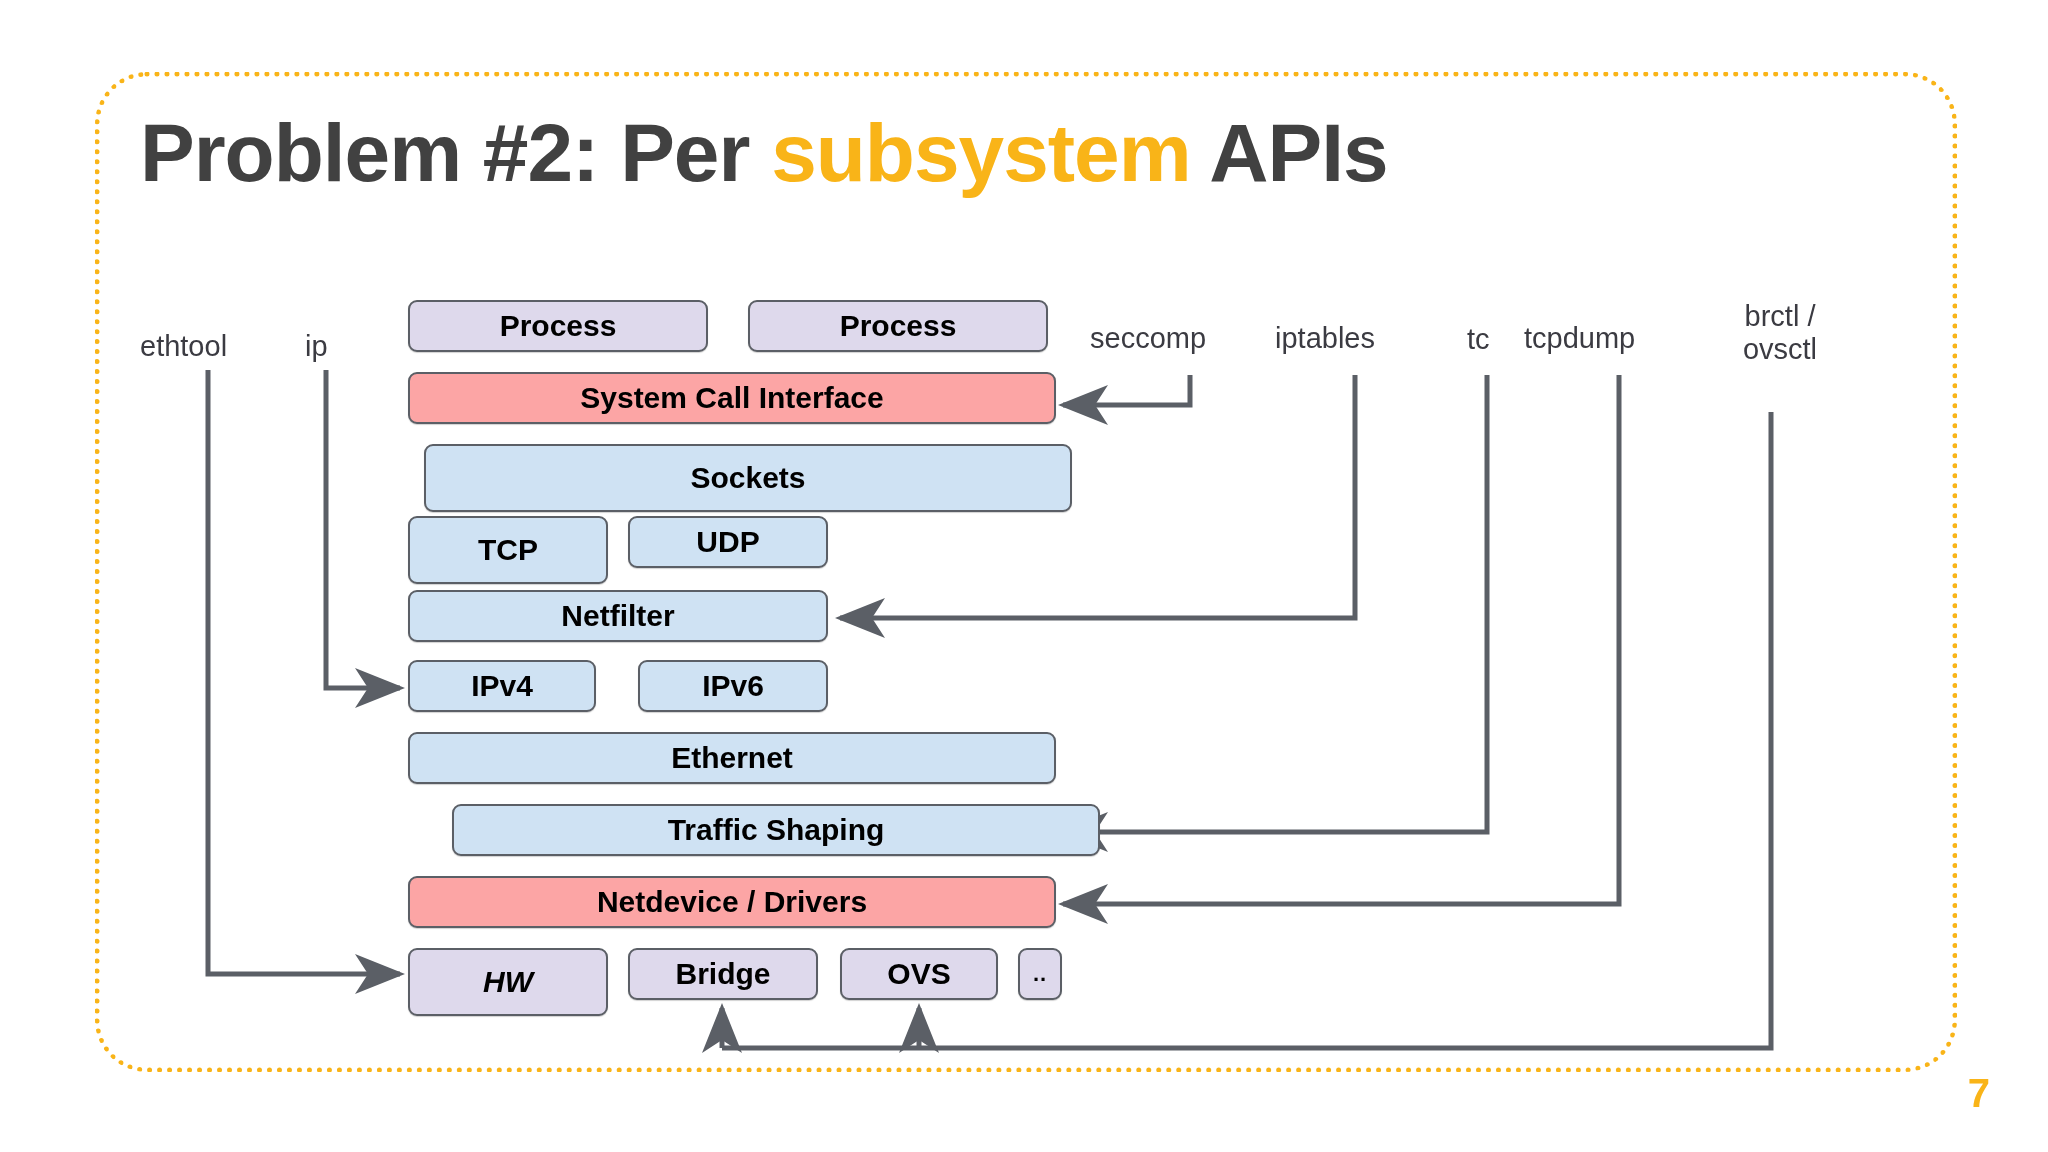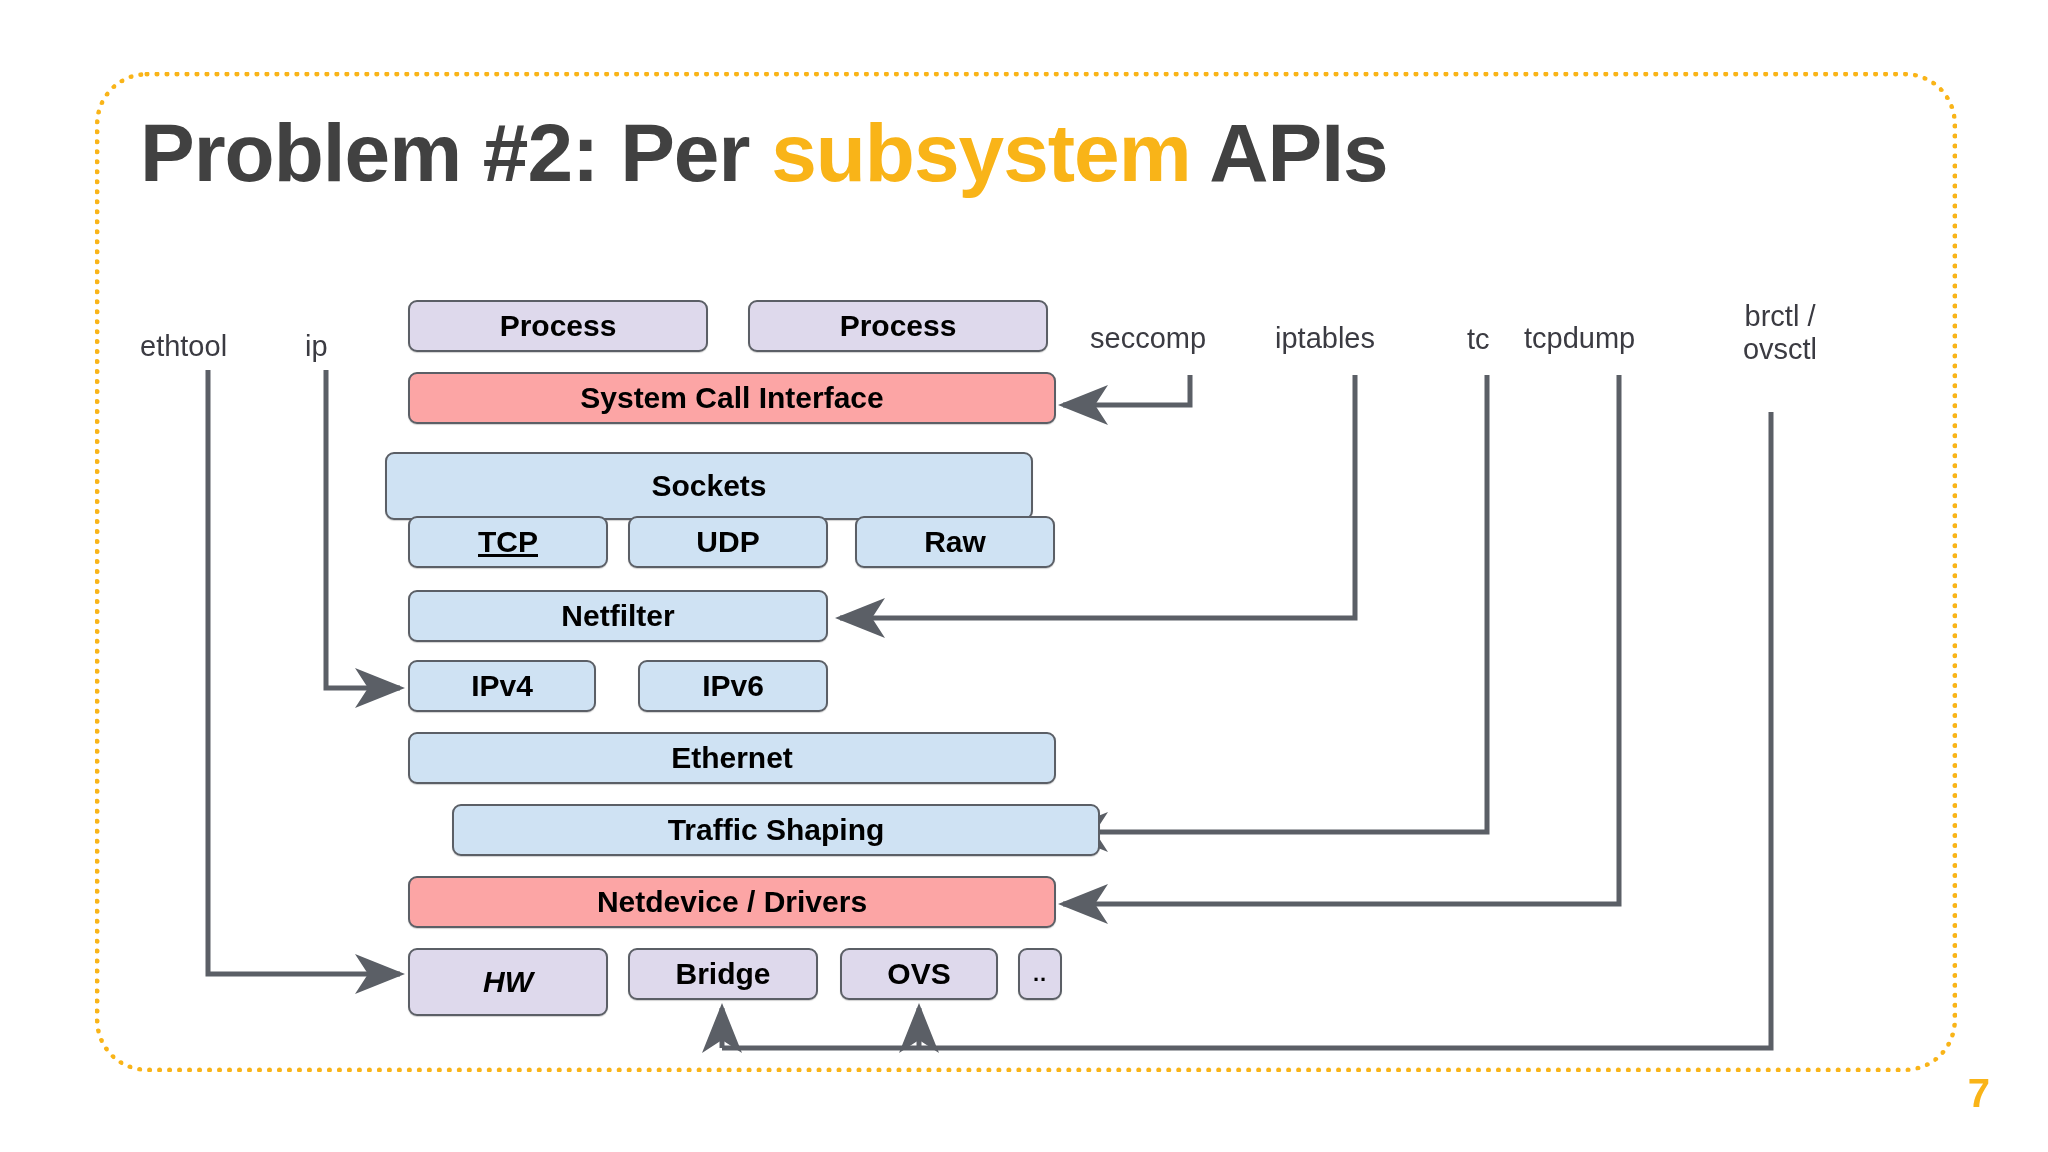--- a/index.html
+++ b/index.html
@@ -168,25 +168,24 @@
     <div class="tool-label two-line" style="left:1715px; top:300px; width:130px;">
       <div>brctl /</div>
       <div>ovsctl</div>
     </div>
 
     <div class="box purple" style="left:408px; top:300px; width:300px; height:52px;">Process</div>
     <div class="box purple" style="left:748px; top:300px; width:300px; height:52px;">Process</div>
 
     <div class="box green" style="left:408px; top:372px; width:648px; height:52px;">System Call Interface</div>
 
-    <div class="box blue" style="left:385px; top:444px; width:648px; height:68px;margin-top:8px;">Sockets</div>
-
-    <div class="box blue" style="left:408px; top:516px; width:200px; height:52px;text-decoration:underline;">TCP</div>
+    <div class="box blue" style="left:424px; top:444px; width:648px; height:68px;">Sockets</div>
+
+    <div class="box blue" style="left:408px; top:516px; width:200px; height:68px;">TCP</div>
     <div class="box blue" style="left:628px; top:516px; width:200px; height:52px;">UDP</div>
-    <div class="box blue" style="left:855px; top:516px; width:200px; height:52px;">Raw</div>
 
     <div class="box blue" style="left:408px; top:590px; width:420px; height:52px;">Netfilter</div>
 
     <div class="box blue" style="left:408px; top:660px; width:188px; height:52px;">IPv4</div>
     <div class="box blue" style="left:638px; top:660px; width:190px; height:52px;">IPv6</div>
 
     <div class="box blue" style="left:408px; top:732px; width:648px; height:52px;">Ethernet</div>
 
     <div class="box blue" style="left:408px; top:804px; width:648px; height:52px;margin-left:44px;">Traffic Shaping</div>
 

